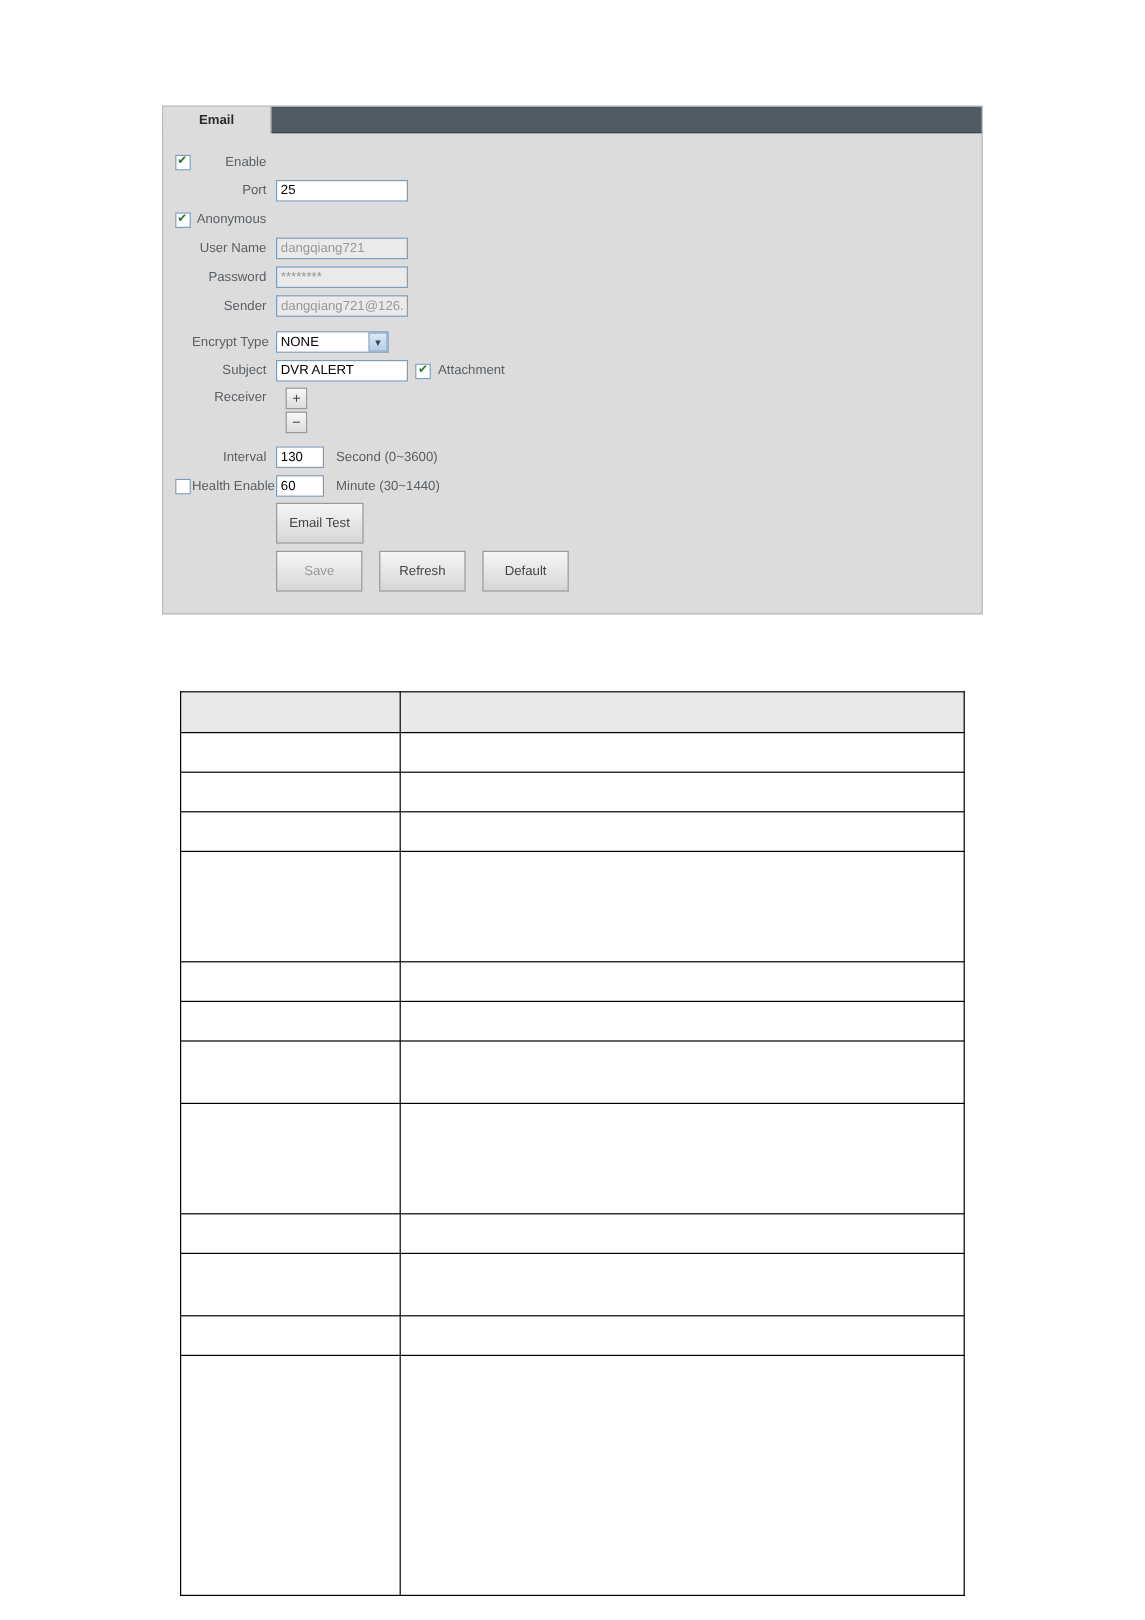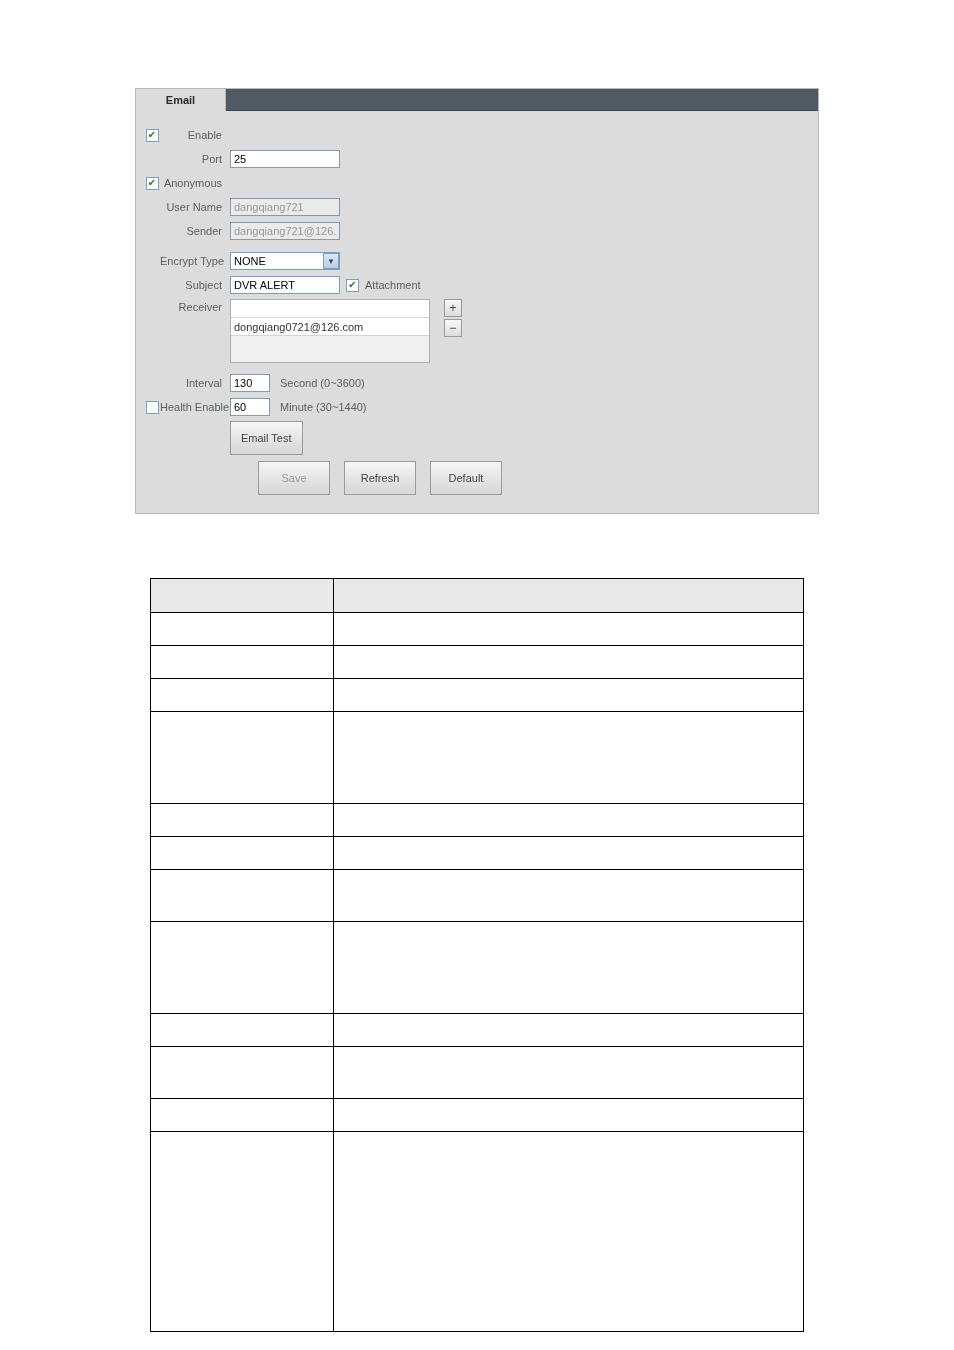--- a/index.html
+++ b/index.html
@@ -88,21 +88,21 @@
     background: #eaeaea;
     color: #999;
   }
   .w110 { width: 110px; }
   .w40  { width: 40px; }
   .selectwrap {
     position: relative;
     display: inline-flex;
     align-items: center;
   }
-  .selectwrap input.tbox { width: 110px; padding-right: 18px;}
+  .selectwrap input.tbox { width: 94px; padding-right: 18px;}
   .selectwrap .ddbtn {
     position: absolute;
     right: 1px; top: 1px;
     width: 16px; height: 16px;
     background: linear-gradient(#dbe8f8,#b6cde8);
     border: 1px solid #7f9db9;
     display: flex; align-items:center; justify-content:center;
     font-size: 9px; color: #345;
   }
   .chk {
@@ -143,21 +143,21 @@
     height: 34px;
     min-width: 72px;
     border: 1px solid #9a9a9a;
     background: linear-gradient(#f6f6f6,#d6d6d6);
     color: #444;
     font-size: 11px;
     padding: 0 10px;
     display:inline-flex; align-items:center; justify-content:center;
     margin-right: 8px;
   }
-  .btn.dis { color:#9a9a9a;margin-left:28px; }
+  .btn.dis { color:#9a9a9a; }
   .unit { color:#5a6065; font-size:11px; margin-left:4px;}
   .vspace { height: 6px; }
   .recvrow { align-items: flex-start; height:auto; }
   .recvrow .sidebtns { display:flex; flex-direction:column; gap:2px; margin-left:4px;}
   
   .sec2 {
     padding: 64px 150px 120px 150px;
   }
   table.spec {
     width: 100%;
@@ -213,20 +213,27 @@
       </div>
 
       <div class="row">
         <div class="chkcell"></div>
         <div class="labelcell">User Name</div>
         <div class="fieldcell">
           <input class="tbox w110 dis" disabled="" value="dangqiang721" style="">
         </div>
       </div>
 
+      <div class="row">
+        <div class="chkcell"></div>
+        <div class="labelcell">Password</div>
+        <div class="fieldcell">
+          <input class="tbox w110 dis" disabled="" value="********" style="">
+        </div>
+      </div>
 
       <div class="row">
         <div class="chkcell"></div>
         <div class="labelcell">Sender</div>
         <div class="fieldcell">
           <input class="tbox w110 dis" disabled="" value="dangqiang721@126.com" style="">
         </div>
       </div>
 
       <div class="vspace"></div>
@@ -249,27 +256,20 @@
           <input class="tbox w110" value="DVR ALERT" style="">
           <span class="chk checked"></span>
           <span class="smalllabel">Attachment</span>
         </div>
       </div>
 
       <div class="row recvrow">
         <div class="chkcell"></div>
         <div class="labelcell" style="padding-top:2px;">Receiver</div>
         <div class="fieldcell" style="align-items:flex-start;">
-          <div>
-            <div class="recvarea">
-              <div class="recvline empty"></div>
-              <div class="recvline">dongqiang0721@126.com</div>
-              <div class="recvspace"></div>
-            </div>
-          </div>
           <div class="sidebtns">
             <span class="sqbtn">+</span>
             <span class="sqbtn">−</span>
           </div>
         </div>
       </div>
 
       <div class="vspace"></div>
 
       <div class="row">

